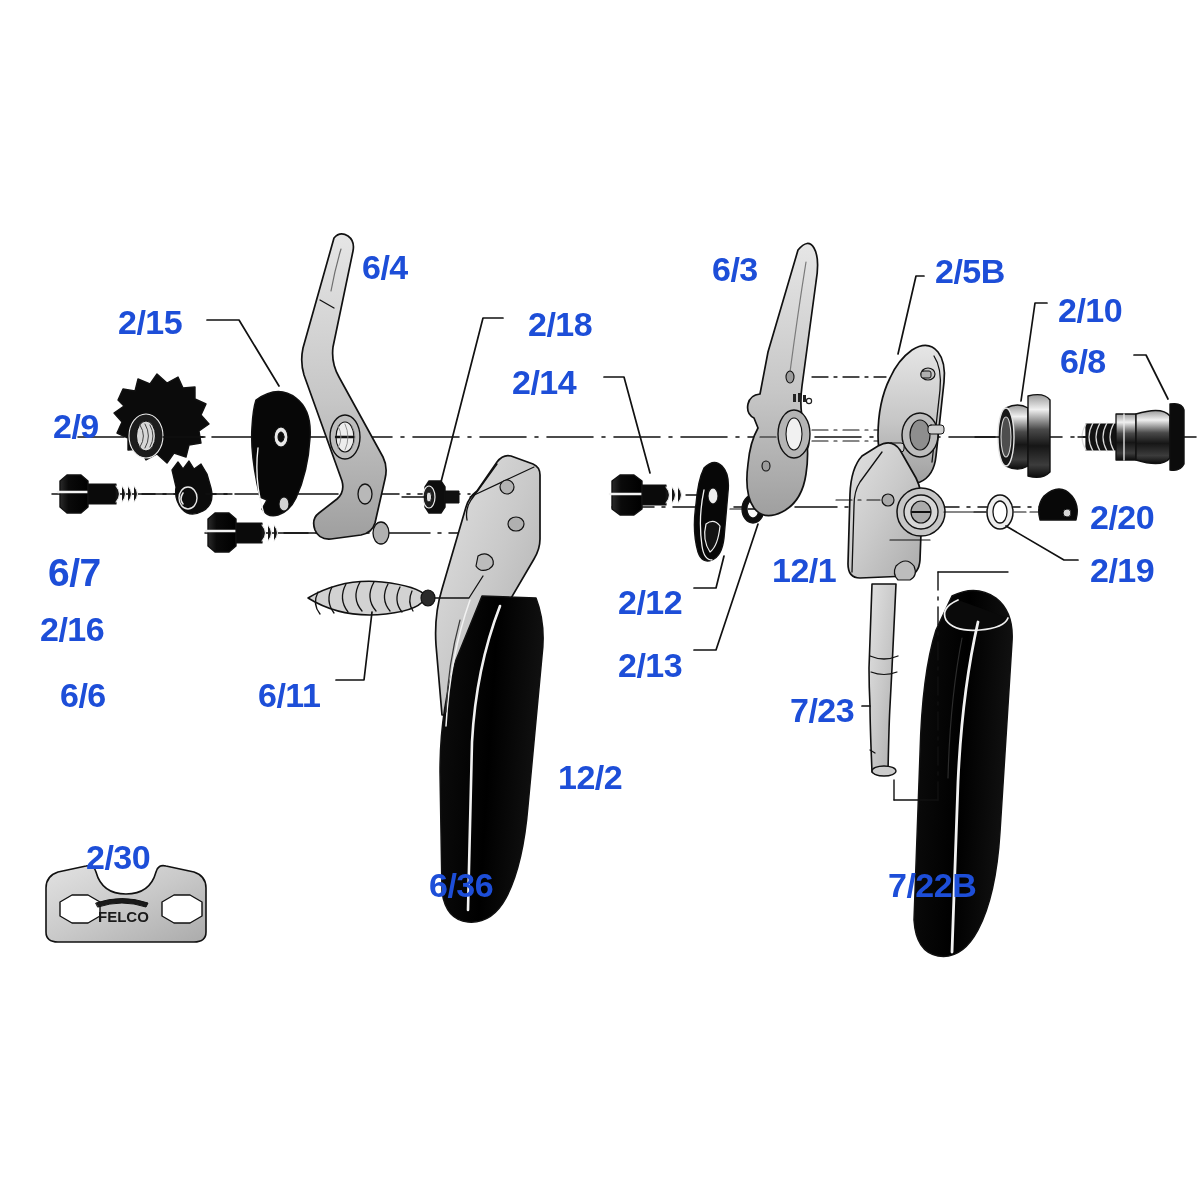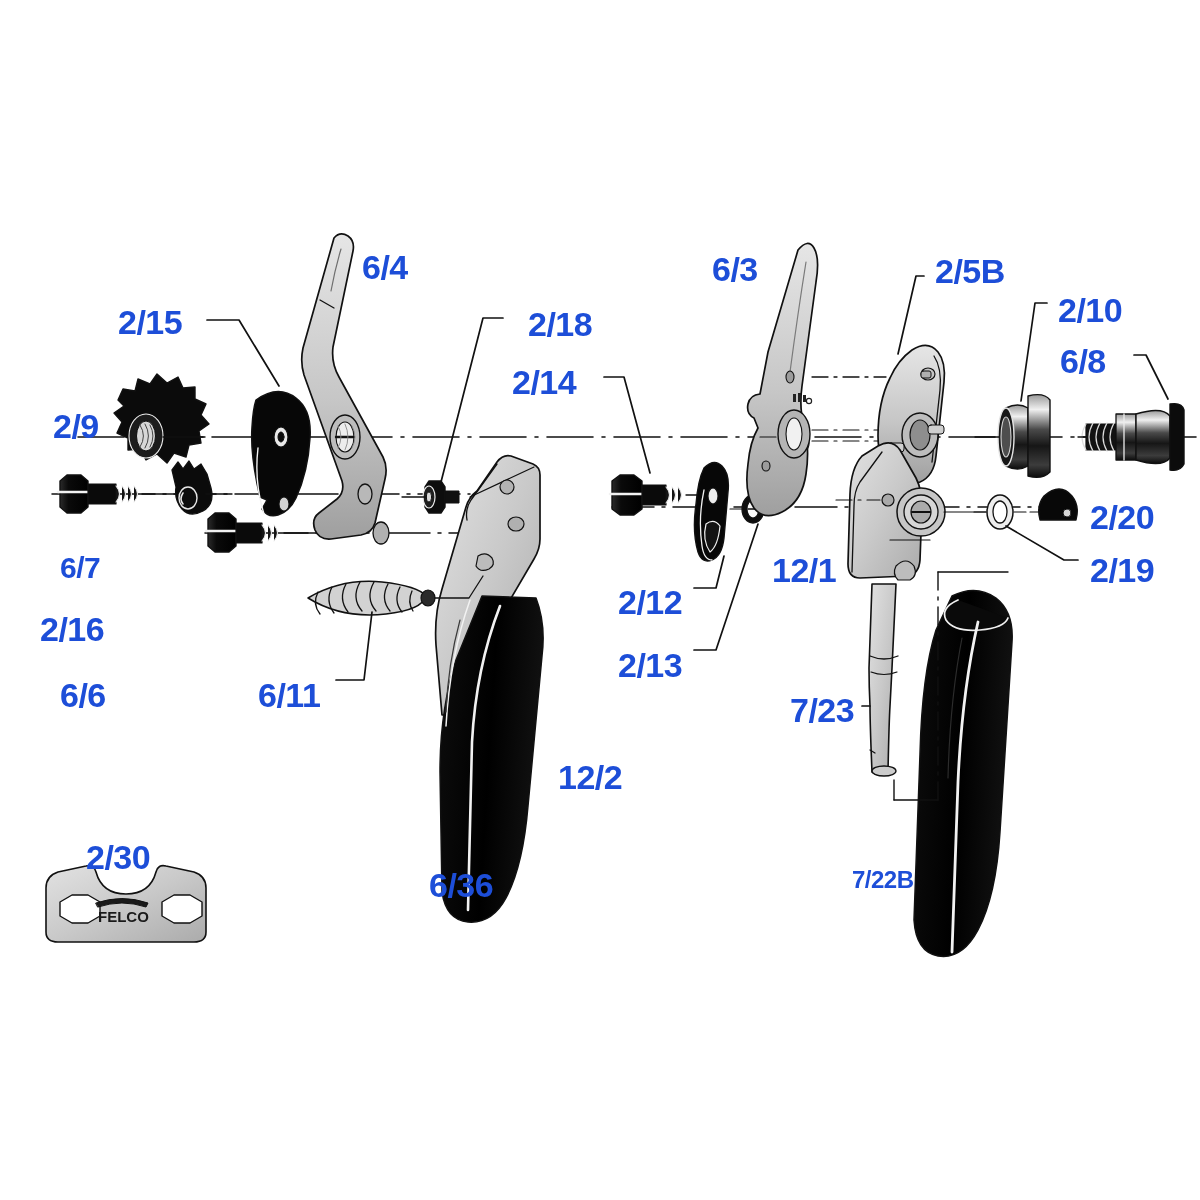--- a/index.html
+++ b/index.html
@@ -339,28 +339,28 @@
 
   <div class="lbl" style="left:118px;top:305px;font-size:34px;">2/15</div>
   <div class="lbl" style="left:362px;top:250px;font-size:34px;">6/4</div>
   <div class="lbl" style="left:712px;top:252px;font-size:34px;">6/3</div>
   <div class="lbl" style="left:935px;top:254px;font-size:34px;">2/5B</div>
   <div class="lbl" style="left:1058px;top:293px;font-size:34px;">2/10</div>
   <div class="lbl" style="left:1060px;top:344px;font-size:34px;">6/8</div>
   <div class="lbl" style="left:512px;top:307px;font-size:34px;margin-left:16px;">2/18</div>
   <div class="lbl" style="left:512px;top:365px;font-size:34px;">2/14</div>
   <div class="lbl" style="left:53px;top:409px;font-size:34px;">2/9</div>
-  <div class="lbl" style="left:60px;top:553px;font-size:30px;text-align:center;">6/7</div>
+  <div class="lbl" style="left:48px;top:553px;font-size:39px;text-align:center;">6/7</div>
   <div class="lbl" style="left:40px;top:612px;font-size:34px;">2/16</div>
   <div class="lbl" style="left:60px;top:678px;font-size:34px;">6/6</div>
   <div class="lbl" style="left:258px;top:678px;font-size:34px;">6/11</div>
   <div class="lbl" style="left:618px;top:585px;font-size:34px;">2/12</div>
   <div class="lbl" style="left:618px;top:648px;font-size:34px;">2/13</div>
   <div class="lbl" style="left:772px;top:553px;font-size:34px;">12/1</div>
   <div class="lbl" style="left:1090px;top:500px;font-size:34px;">2/20</div>
   <div class="lbl" style="left:1090px;top:553px;font-size:34px;">2/19</div>
   <div class="lbl" style="left:790px;top:693px;font-size:34px;">7/23</div>
   <div class="lbl" style="left:558px;top:760px;font-size:34px;">12/2</div>
   <div class="lbl" style="left:386px;top:868px;font-size:34px;margin-left:43px;">6/36</div>
-  <div class="lbl" style="left:852px;top:868px;font-size:24px;">7/22B</div>
+  <div class="lbl" style="left:888px;top:868px;font-size:34px;">7/22B</div>
   <div class="lbl" style="left:86px;top:828px;font-size:34px;margin-top:12px;">2/30</div>
 
 </div>
 
 </body></html>

